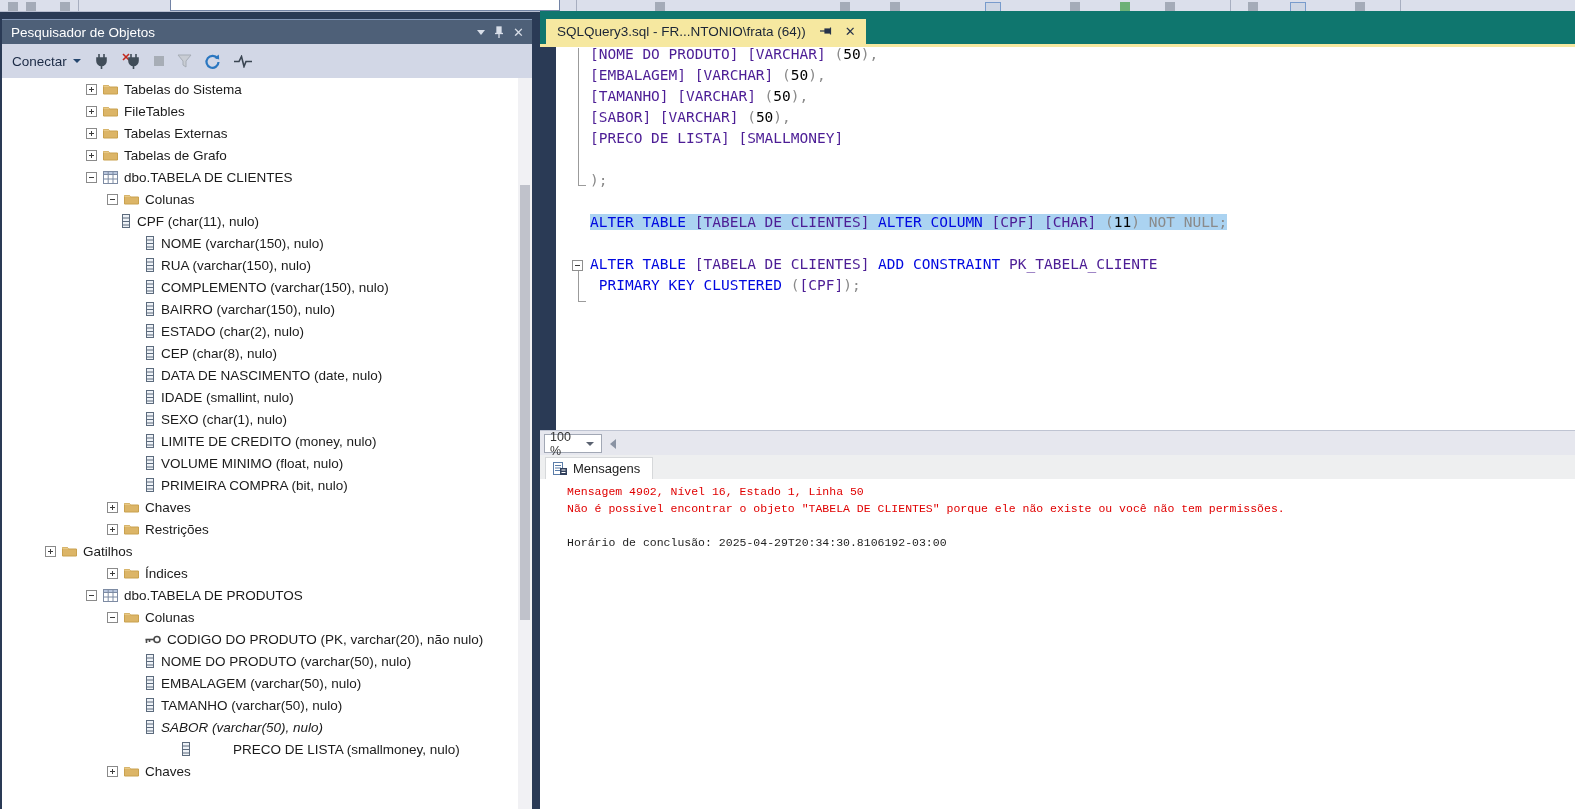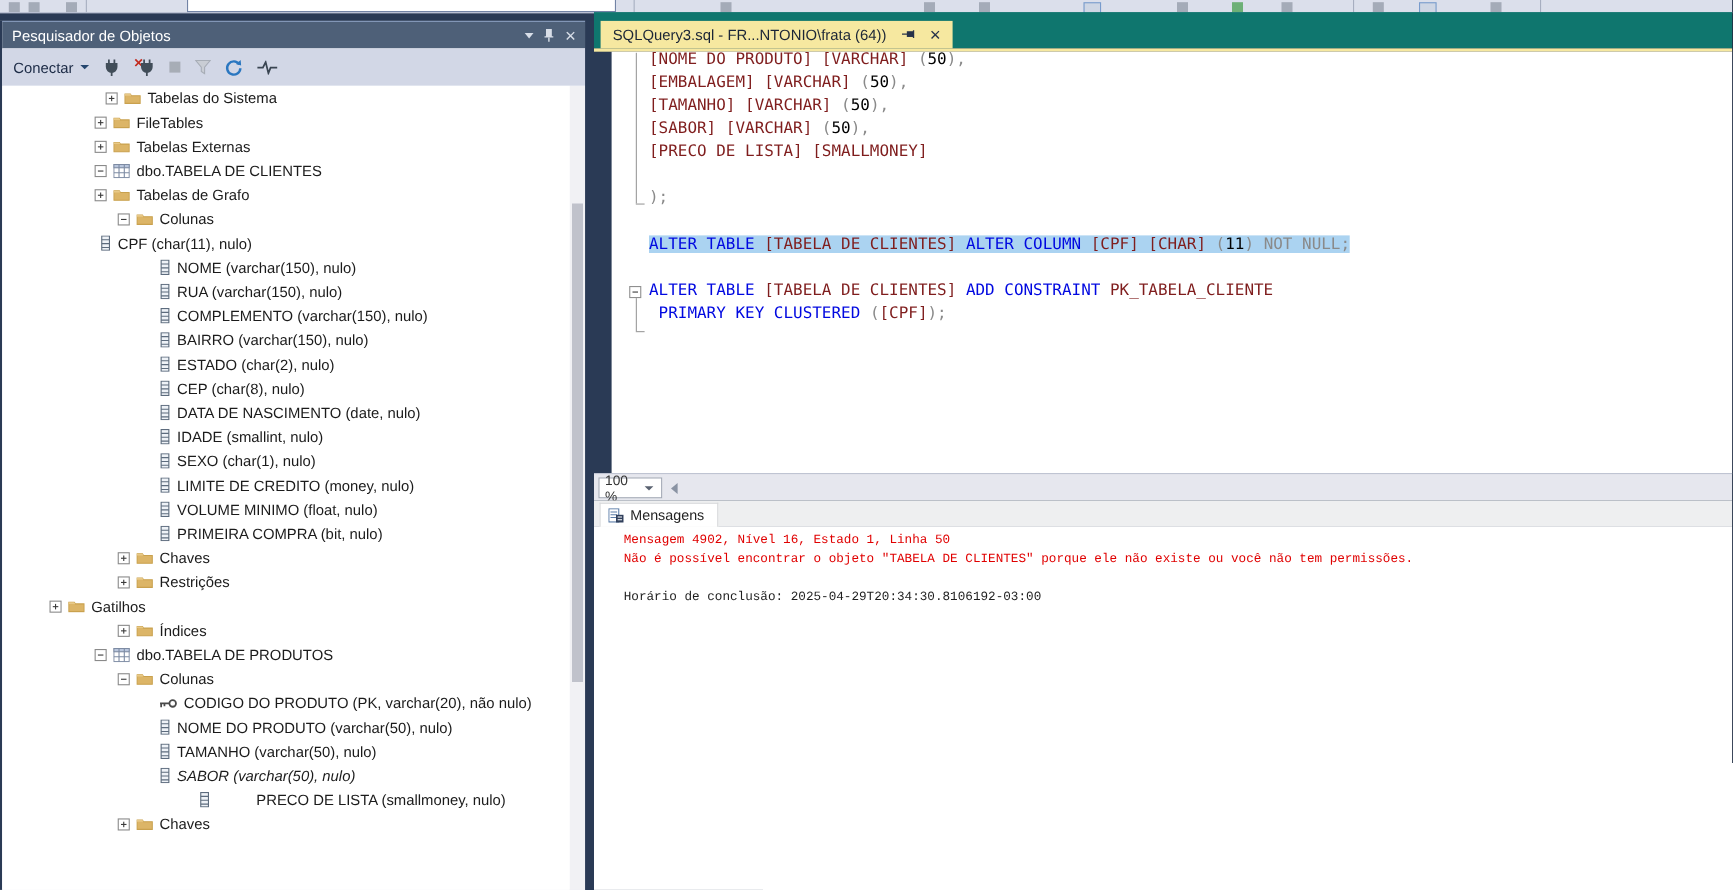--- a/index.html
+++ b/index.html
@@ -45,21 +45,21 @@
   .tabstrip{position:absolute;left:540px;top:11px;width:1035px;height:33px;background:#0f766e;}
   .doc-tab{position:absolute;left:6px;top:8px;height:25px;background:#f6e8a0;display:flex;align-items:center;padding:0 10px 0 11px;color:#1b2536;font-size:13.5px;white-space:nowrap;}
   .doc-tab .tab-pin{margin-left:14px;display:flex;}
   .doc-tab .tab-close{margin-left:12px;font-size:13px;color:#27334a;}
   .yellow-line{position:absolute;left:540px;top:44px;width:1035px;height:3px;background:#f6e8a0;}
 
   .editor{position:absolute;left:556px;top:47px;width:1019px;height:383px;background:#ffffff;overflow:hidden;}
   .code{position:absolute;left:0;top:-3px;width:100%;font-family:"DejaVu Sans Mono","Liberation Mono",monospace;font-size:14.5px;}
   .code-line{height:21px;line-height:21px;white-space:pre;padding-left:34px;}
   .code-line .selwrap{background:#abd3f1;}
-  .c-id{color:#7f1d1d;margin-top:19px;}
+  .c-id{color:#4c1d95;margin-top:19px;}
   .c-kw{color:#0008e0;}
   .c-op{color:#8a8a8a;}
   .c-num{color:#000000;}
 
   .fold-line1{position:absolute;left:22px;top:1px;width:1px;height:137px;background:#9b9b9b;}
   .fold-tick1{position:absolute;left:22px;top:138px;width:8px;height:1px;background:#9b9b9b;}
   .fold-box{position:absolute;left:16px;top:213px;width:11px;height:11px;border:1px solid #8f8f8f;background:#fff;box-sizing:border-box;}
   .fold-box::before{content:"";position:absolute;left:2px;top:4px;width:5px;height:1px;background:#3c3c3c;}
   .fold-line2{position:absolute;left:22px;top:224px;width:1px;height:30px;background:#9b9b9b;}
   .fold-tick2{position:absolute;left:22px;top:254px;width:8px;height:1px;background:#9b9b9b;}
@@ -168,21 +168,21 @@
             <path d="M14.8 1.5 l0.4 5 -4.8 -1.4 z" fill="#2b77c0"></path>
           </svg>
       </span>
       <span class="oe-tool">
         <svg width="20" height="13" viewBox="0 0 20 13">
             <polyline points="1,6.5 6,6.5 8.5,1.5 11,11.5 13,6.5 19,6.5" fill="none" stroke="#3a4552" stroke-width="1.6"></polyline>
           </svg>
       </span>
     </div>
     <div class="oe-tree" id="tree">
-        <div class="tree-row" style="padding-left: 84px; margin-left: 10px;">
+        <div class="tree-row" style="padding-left: 84px;">
           <span class="expander plus"></span>
           <span class="tree-icon">
             <svg width="15" height="12" viewBox="0 0 15 12">
               <path d="M0.5 2.5 h5 l1 1.5 h8 v7 h-14 z" fill="#dcb567" stroke="#c9a14e"></path>
               <path d="M0.5 2.5 h5 l1 1.5 h-6 z" fill="#e8c987"></path>
             </svg>
           </span>
           <span>Tabelas do Sistema</span>
         </div>
         <div class="tree-row" style="padding-left: 84px;">
@@ -197,55 +197,55 @@
         </div>
         <div class="tree-row" style="padding-left: 84px;">
           <span class="expander plus"></span>
           <span class="tree-icon">
             <svg width="15" height="12" viewBox="0 0 15 12">
               <path d="M0.5 2.5 h5 l1 1.5 h8 v7 h-14 z" fill="#dcb567" stroke="#c9a14e"></path>
               <path d="M0.5 2.5 h5 l1 1.5 h-6 z" fill="#e8c987"></path>
             </svg>
           </span>
           <span>Tabelas Externas</span>
+        </div>
+        <div class="tree-row" style="padding-left: 84px;">
+          <span class="expander plus"></span>
+          <span class="tree-icon">
+            <svg width="15" height="12" viewBox="0 0 15 12">
+              <path d="M0.5 2.5 h5 l1 1.5 h8 v7 h-14 z" fill="#dcb567" stroke="#c9a14e"></path>
+              <path d="M0.5 2.5 h5 l1 1.5 h-6 z" fill="#e8c987"></path>
+            </svg>
+          </span>
+          <span>Tabelas de Grafo</span>
         </div>
         <div class="tree-row" style="padding-left: 84px;">
           <span class="expander minus"></span>
           <span class="tree-icon">
             <svg width="15" height="13" viewBox="0 0 15 13">
               <rect x="0.5" y="0.5" width="14" height="12" fill="#ffffff" stroke="#7d8ba3"></rect>
               <rect x="0.5" y="0.5" width="14" height="3" fill="#b9c6dd" stroke="#7d8ba3"></rect>
               <line x1="5.2" y1="0.5" x2="5.2" y2="12.5" stroke="#7d8ba3"></line>
               <line x1="10" y1="0.5" x2="10" y2="12.5" stroke="#7d8ba3"></line>
               <line x1="0.5" y1="8" x2="14.5" y2="8" stroke="#7d8ba3"></line>
             </svg>
           </span>
           <span>dbo.TABELA DE CLIENTES</span>
         </div>
-        <div class="tree-row" style="padding-left: 84px;">
-          <span class="expander plus"></span>
-          <span class="tree-icon">
-            <svg width="15" height="12" viewBox="0 0 15 12">
-              <path d="M0.5 2.5 h5 l1 1.5 h8 v7 h-14 z" fill="#dcb567" stroke="#c9a14e"></path>
-              <path d="M0.5 2.5 h5 l1 1.5 h-6 z" fill="#e8c987"></path>
-            </svg>
-          </span>
-          <span>Tabelas de Grafo</span>
-        </div>
         <div class="tree-row" style="padding-left: 105px;">
           <span class="expander minus"></span>
           <span class="tree-icon">
             <svg width="15" height="12" viewBox="0 0 15 12">
               <path d="M0.5 2.5 h5 l1 1.5 h8 v7 h-14 z" fill="#dcb567" stroke="#c9a14e"></path>
               <path d="M0.5 2.5 h5 l1 1.5 h-6 z" fill="#e8c987"></path>
             </svg>
           </span>
           <span>Colunas</span>
         </div>
-        <div class="tree-row" style="padding-left: 72px;">
+        <div class="tree-row" style="padding-left: 102px;">
           <span class="expander none"></span>
           <span class="tree-icon">
             <svg width="10" height="14" viewBox="0 0 10 14">
               <rect x="1.5" y="0.5" width="7" height="13" fill="#eef2f7" stroke="#5c6b7d"></rect>
               <line x1="1.5" y1="4" x2="8.5" y2="4" stroke="#5c6b7d"></line>
               <line x1="1.5" y1="7.5" x2="8.5" y2="7.5" stroke="#5c6b7d"></line>
               <line x1="1.5" y1="11" x2="8.5" y2="11" stroke="#5c6b7d"></line>
             </svg>
           </span>
           <span>CPF (char(11), nulo)</span>
@@ -473,20 +473,32 @@
           <span class="expander none"></span>
           <span class="tree-icon">
             <svg width="10" height="14" viewBox="0 0 10 14">
               <rect x="1.5" y="0.5" width="7" height="13" fill="#eef2f7" stroke="#5c6b7d"></rect>
               <line x1="1.5" y1="4" x2="8.5" y2="4" stroke="#5c6b7d"></line>
               <line x1="1.5" y1="7.5" x2="8.5" y2="7.5" stroke="#5c6b7d"></line>
               <line x1="1.5" y1="11" x2="8.5" y2="11" stroke="#5c6b7d"></line>
             </svg>
           </span>
           <span>NOME DO PRODUTO (varchar(50), nulo)</span>
+        </div>
+        <div class="tree-row" style="padding-left: 126px;">
+          <span class="expander none"></span>
+          <span class="tree-icon">
+            <svg width="10" height="14" viewBox="0 0 10 14">
+              <rect x="1.5" y="0.5" width="7" height="13" fill="#eef2f7" stroke="#5c6b7d"></rect>
+              <line x1="1.5" y1="4" x2="8.5" y2="4" stroke="#5c6b7d"></line>
+              <line x1="1.5" y1="7.5" x2="8.5" y2="7.5" stroke="#5c6b7d"></line>
+              <line x1="1.5" y1="11" x2="8.5" y2="11" stroke="#5c6b7d"></line>
+            </svg>
+          </span>
+          <span>EMBALAGEM (varchar(50), nulo)</span>
         </div>
         <div class="tree-row" style="padding-left: 126px;">
           <span class="expander none"></span>
           <span class="tree-icon">
             <svg width="10" height="14" viewBox="0 0 10 14">
               <rect x="1.5" y="0.5" width="7" height="13" fill="#eef2f7" stroke="#5c6b7d"></rect>
               <line x1="1.5" y1="4" x2="8.5" y2="4" stroke="#5c6b7d"></line>
               <line x1="1.5" y1="7.5" x2="8.5" y2="7.5" stroke="#5c6b7d"></line>
               <line x1="1.5" y1="11" x2="8.5" y2="11" stroke="#5c6b7d"></line>
             </svg>

